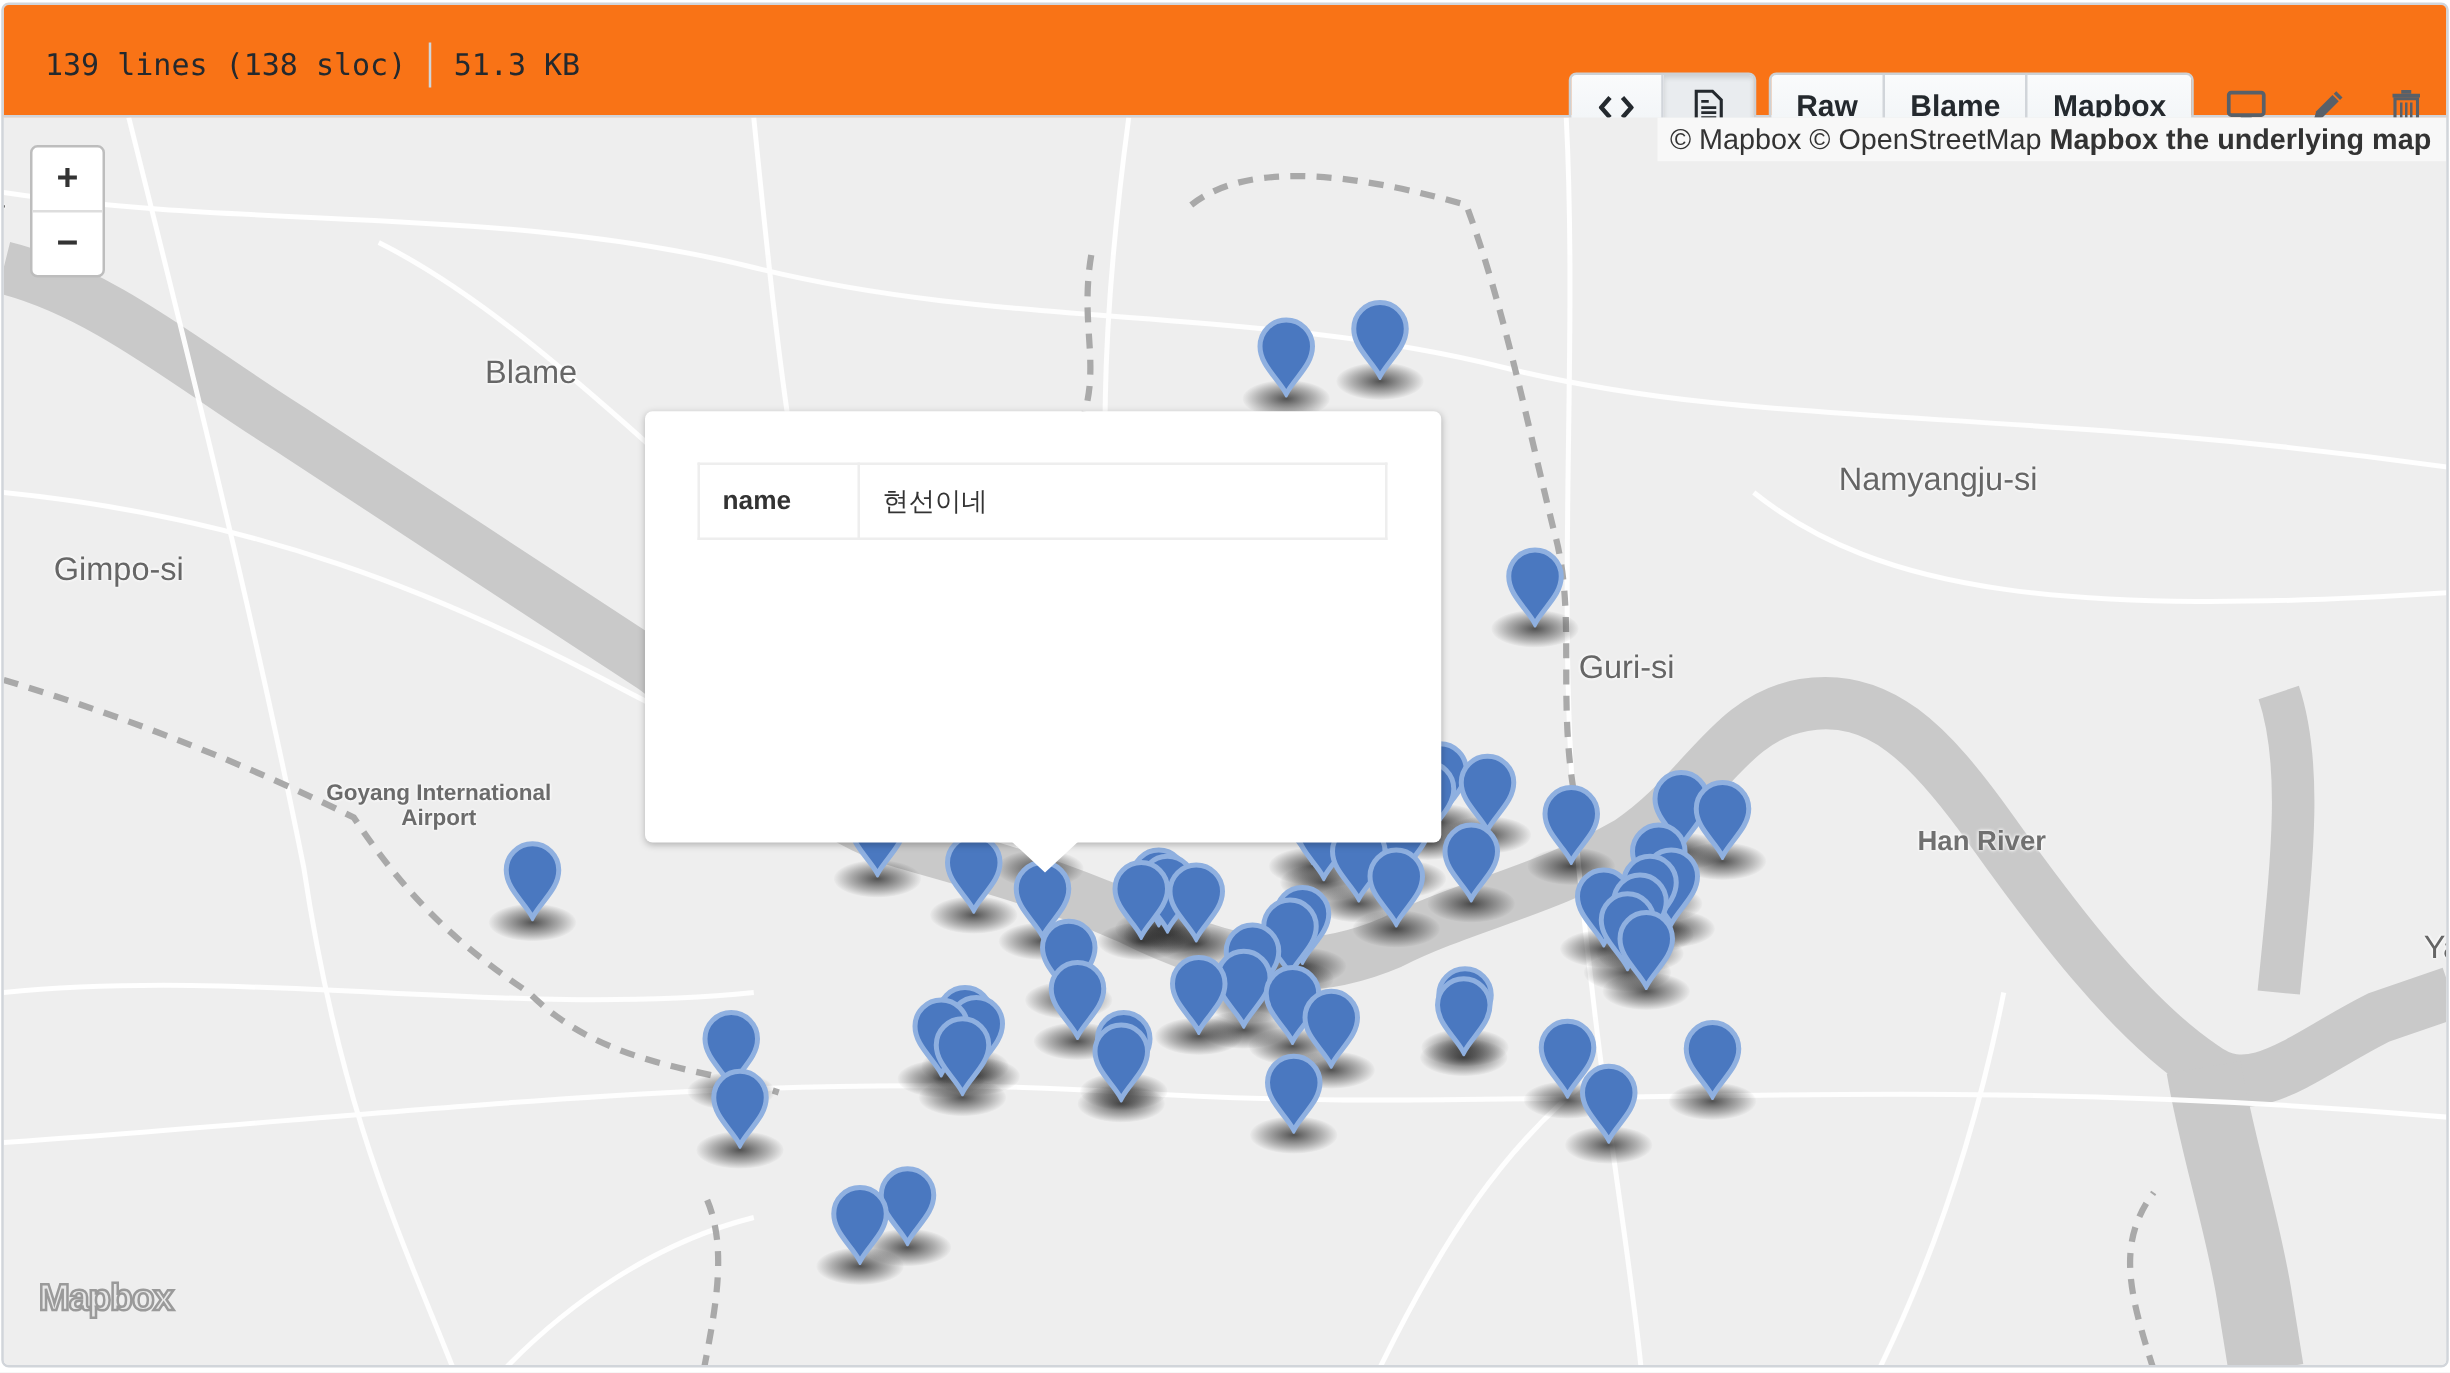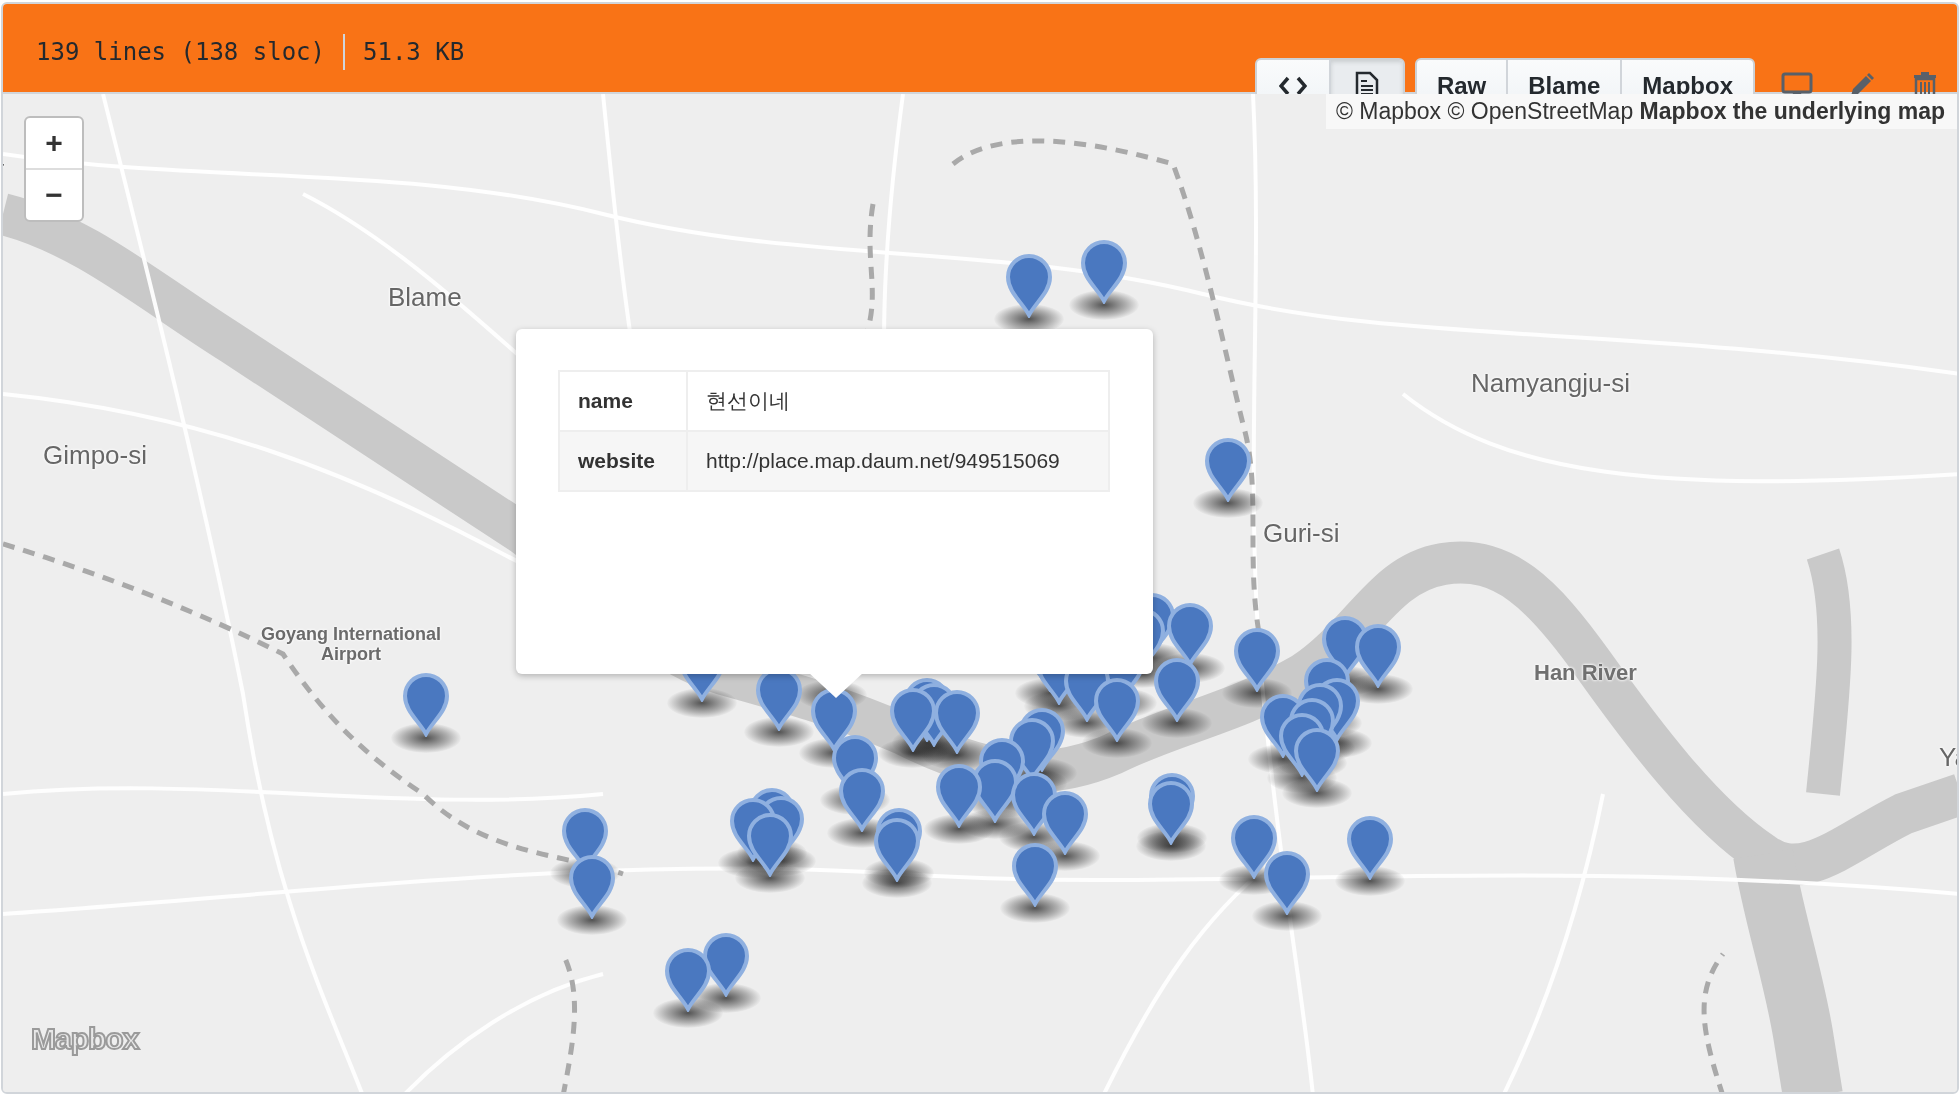--- a/index.html
+++ b/index.html
@@ -359,24 +359,20 @@
           </svg></div>
       </div>
 
     <div class="popup">
       <table>
         <tbody>
           <tr>
             <td class="k">name</td>
             <td>현선이네</td>
           </tr>
-          <tr>
-            <td class="k">website</td>
-            <td>http://place.map.daum.net/949515069</td>
-          </tr>
         </tbody>
       </table>
     </div>
     <div class="popup-tip"></div>
 
     <div class="zoom-ctl">
       <div class="zoom-btn">+</div>
       <div class="zoom-btn">−</div>
     </div>
 

